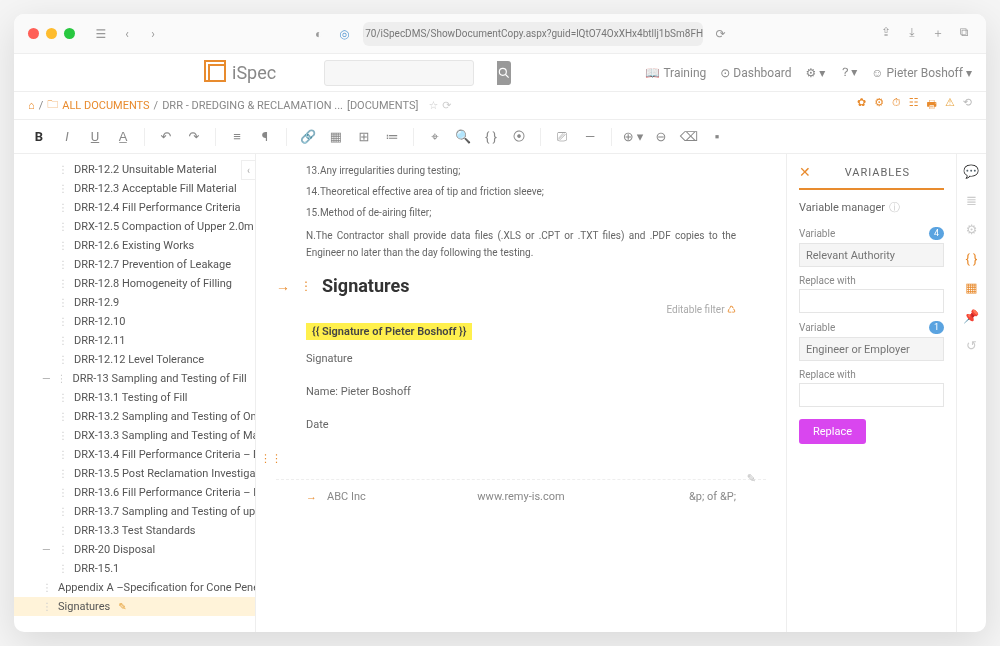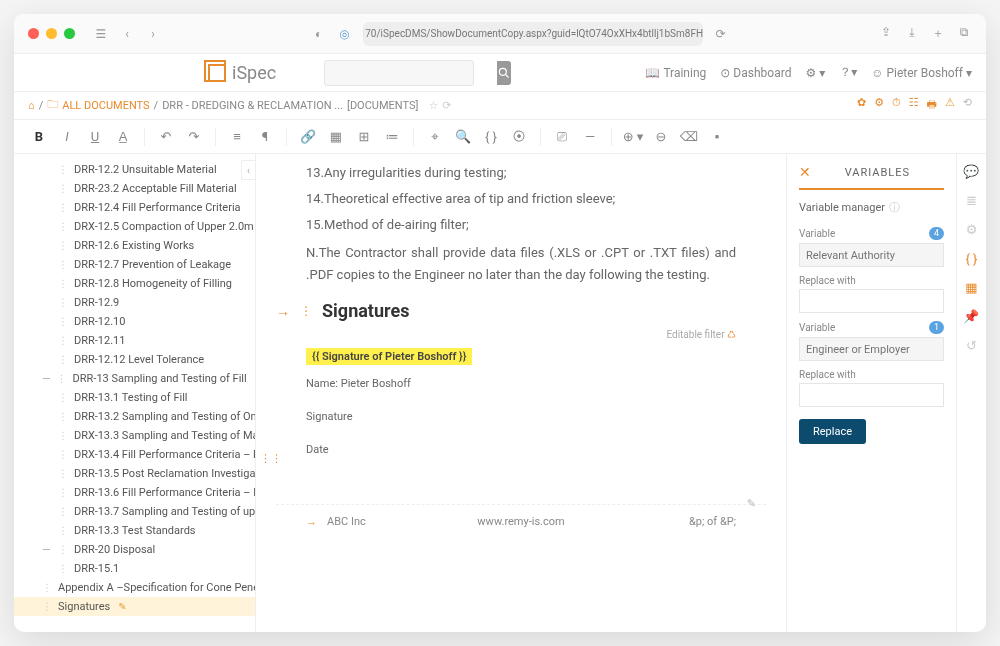--- a/index.html
+++ b/index.html
@@ -47,21 +47,21 @@
 .tree-item { display:flex; align-items:center; padding:3px 10px; font-size:11px; color:#555; cursor:pointer; gap:6px; white-space:nowrap; overflow:hidden; }
 .tree-item.l1 { padding-left:28px; }
 .tree-item.l2 { padding-left:44px; }
 .tree-item.sel { background:#fff3d9; }
 .tree-item .exp { color:#aaa; width:10px; }
 .tree-item .handle { color:#ccc; font-size:10px; }
 .tree-item .edit-ic { color:#e6a23c; margin-left:2px; font-size:10px; }
 .collapse-tab { position:absolute; right:0; top:6px; width:14px; height:20px; background:#fff; border:1px solid #eee; border-right:none; display:flex; align-items:center; justify-content:center; color:#aaa; cursor:pointer; font-size:10px; }
 
 .content { flex:1; overflow-y:auto; padding:0 20px 20px; position:relative; }
-.doc-text { font-size:13px; color:#666; line-height:1.7; padding:8px 30px 0; }
+.doc-text { font-size:10px; color:#666; line-height:1.7; padding:8px 30px 0; }
 .doc-text p { margin-bottom:4px; }
 .sec-head { display:flex; align-items:center; gap:10px; margin:14px 0 6px; }
 .sec-head .arrow { color:#e88b2e; font-size:14px; }
 .sec-head .drag { color:#e88b2e; font-size:12px; }
 .sec-head h2 { font-size:18px; font-weight:700; color:#333; }
 .editable-tag { text-align:right; font-size:10px; color:#aaa; padding-right:30px; margin-top:8px; }
 .sig-block { padding:8px 30px; font-size:11px; color:#666; }
 .sig-highlight { background:#fff04d; color:#444; font-weight:600; padding:2px 6px; display:inline-block; margin-bottom:12px; }
 .sig-block .row { margin-bottom:20px; }
 .sig-marker { position:absolute; left:4px; color:#e88b2e; font-size:11px; }
@@ -75,21 +75,21 @@
 .panel { flex:1; padding:10px 12px; }
 .panel-head { display:flex; align-items:center; border-bottom:2px solid #e88b2e; padding-bottom:8px; margin-bottom:10px; }
 .panel-head .close { color:#e88b2e; cursor:pointer; font-size:14px; }
 .panel-head .title { flex:1; text-align:center; font-size:11px; letter-spacing:1px; color:#666; }
 .panel-sub { font-size:11px; color:#666; margin-bottom:12px; display:flex; align-items:center; gap:4px; }
 .panel-sub .q { color:#ccc; }
 .field-label { font-size:10px; color:#888; margin-bottom:3px; display:flex; align-items:center; gap:4px;justify-content:space-between; }
 .badge { background:#5aa3e0; color:#fff; border-radius:8px; font-size:9px; padding:0 5px; line-height:13px; }
 .field-input { width:100%; height:24px; border:1px solid #e5e5e5; background:#f5f5f5; padding:0 6px; font-size:11px; color:#999; margin-bottom:8px; outline:none; }
 .field-input.white { background:#fff; }
-.replace-btn { background:#0c4a6e; color:#fff; border:none; padding:6px 14px; font-size:11px; border-radius:3px; cursor:pointer; margin-top:4px; }
+.replace-btn { background:#d946ef; color:#fff; border:none; padding:6px 14px; font-size:11px; border-radius:3px; cursor:pointer; margin-top:4px; }
 
 .rail { width:30px; border-left:1px solid #eee; display:flex; flex-direction:column; align-items:center; padding-top:10px; gap:14px; color:#ccc; }
 .rail .ico { cursor:pointer; font-size:13px; }
 .rail .orange { color:#e88b2e; }
 
 svg { width:14px; height:14px; display:block; }
 </style>
 </head>
 <body>
 
@@ -198,21 +198,21 @@
   <div class="body">
     <div class="sidebar">
       <div class="collapse-tab">‹</div>
       <div id="tree">
           <div class="tree-item l2">
             <span class="handle">⋮</span>
             <span>DRR-12.2 Unsuitable Material</span>
           </div>
           <div class="tree-item l2">
             <span class="handle">⋮</span>
-            <span>DRR-23.2 Acceptable Fill Material</span>
+            <span>DRR-12.3 Acceptable Fill Material</span>
           </div>
           <div class="tree-item l2">
             <span class="handle">⋮</span>
             <span>DRR-12.4 Fill Performance Criteria</span>
           </div>
           <div class="tree-item l2">
             <span class="handle">⋮</span>
             <span>DRX-12.5 Compaction of Upper 2.0m of On Land R…</span>
           </div>
           <div class="tree-item l2">
@@ -312,22 +312,22 @@
         <span class="arrow">→</span>
         <span class="drag">⋮</span>
         <h2>Signatures</h2>
       </div>
       <div class="editable-tag">
         <span>Editable filter</span> <span style="color:#e88b2e">♺</span>
       </div>
       <div class="sig-block">
         <span class="sig-marker" style="top:298px">⋮⋮</span>
         <div class="sig-highlight">{{ Signature of Pieter Boshoff }}</div>
+        <div class="row">Signature</div>
         <div class="row">Name: Pieter Boshoff</div>
-        <div class="row">Signature</div>
         <div class="row">Date</div>
       </div>
       <div class="footer">
         <span class="pencil">✎</span>
         <span class="arr">→</span>
         <span>ABC Inc</span>
         <span class="mid">www.remy-is.com</span>
         <span class="pg">&amp;p; of &amp;P;</span>
       </div>
     </div>

